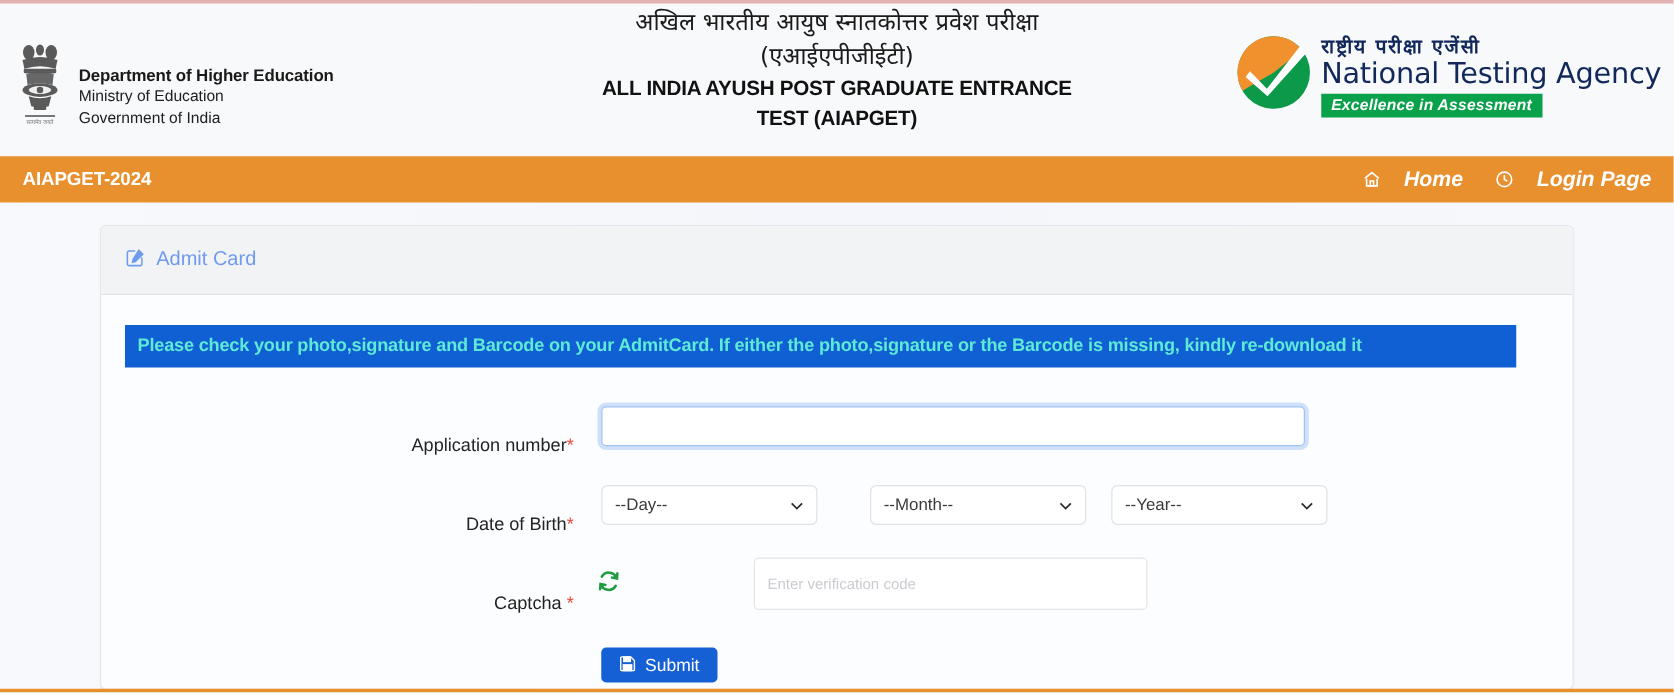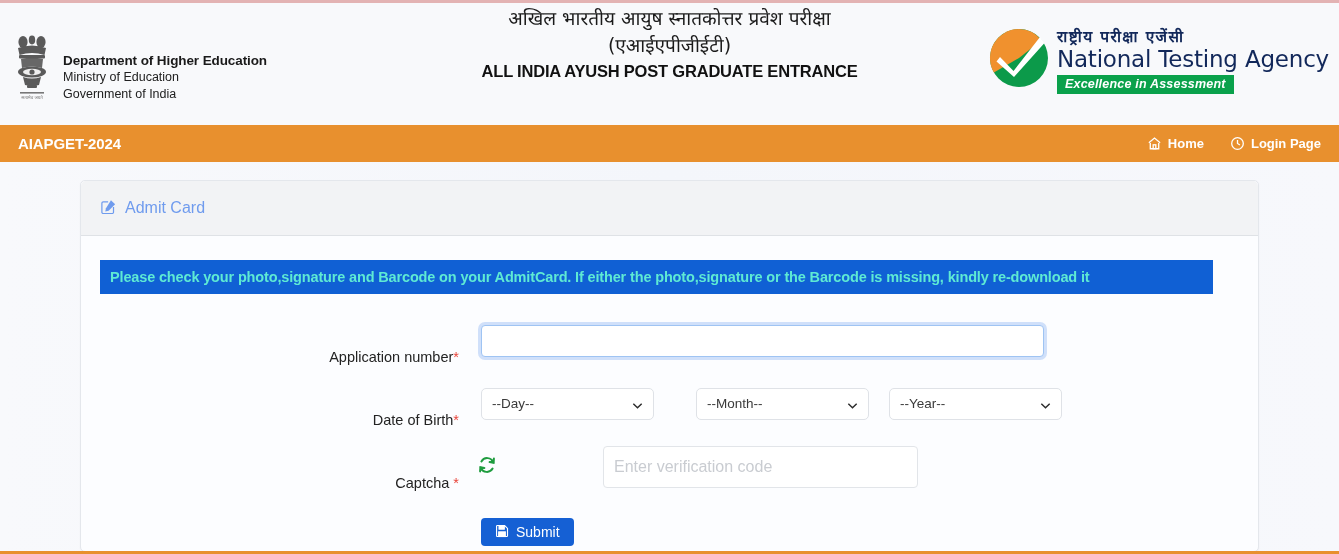--- a/index.html
+++ b/index.html
@@ -129,27 +129,28 @@
   }
   .nav-right {
     position: absolute;
     right: 18px;
     display: flex;
     align-items: center;
     gap: 26px;
   }
   .nav-link {
     color: #ffffff;
-    font-size: 13px;
+    font-size: 17px;
     font-weight: bold;
     display: inline-flex;
     align-items: center;
-    gap: 6px;
+    gap: 18px;
     text-decoration: none;
     cursor: pointer;
+    font-style: italic;
   }
   .nav-link svg { display: block; }
 
   
   .card {
     position: absolute;
     left: 80px;
     top: 180px;
     width: 1179px;
     background: #fcfdff;
@@ -268,21 +269,21 @@
     display: inline-flex;
     align-items: center;
     margin-left: -4px;
   }
   .inp-code {
     width: 315px;
     height: 31px;
     border: 1px solid #e2e5e9;
     border-radius: 4px;
     padding: 20px 10px;
-    font-size: 16px;
+    font-size: 12px;
     color: #333;
     outline: none;
     background: #ffffff;
     font-family: "Liberation Sans", sans-serif;
   }
   .inp-code::placeholder { color: #c9ccd1; }
   .captcha-controls { display: flex; align-items: center; gap: 0; }
   .code-offset { margin-left: 106px; }
 
   .btn-submit {
@@ -345,20 +346,21 @@
         <div class="dept">Department of Higher Education</div>
         <div class="min">Ministry of Education</div>
         <div class="gov">Government of India</div>
       </div>
     </div>
 
     <div class="hdr-center">
       <div class="title-hi">अखिल भारतीय आयुष स्नातकोत्तर प्रवेश परीक्षा</div>
       <div class="title-hi">(एआईएपीजीईटी)</div>
       <div class="title-en">ALL INDIA AYUSH POST GRADUATE ENTRANCE</div>
+      <div class="title-en">TEST (AIAPGET)</div>
     </div>
 
     <div class="hdr-right">
       <span>
         <svg class="nta-mark" viewBox="0 0 62 62" xmlns="http://www.w3.org/2000/svg">
           <path d="M31 2 a29 29 0 0 1 0 58 a29 29 0 0 1 0 -58 z" fill="#0c9a4a"></path>
           <path d="M31 2 a29 29 0 0 0 -25.1 43.6 L31 31 L53.5 13.2 A29 29 0 0 0 31 2 z" fill="#f0912e"></path>
           <path d="M12 30 L25.5 44 L52 10 L56.5 16 L26 50 L8.5 34.5 z" fill="#ffffff"></path>
         </svg>
       </span>

